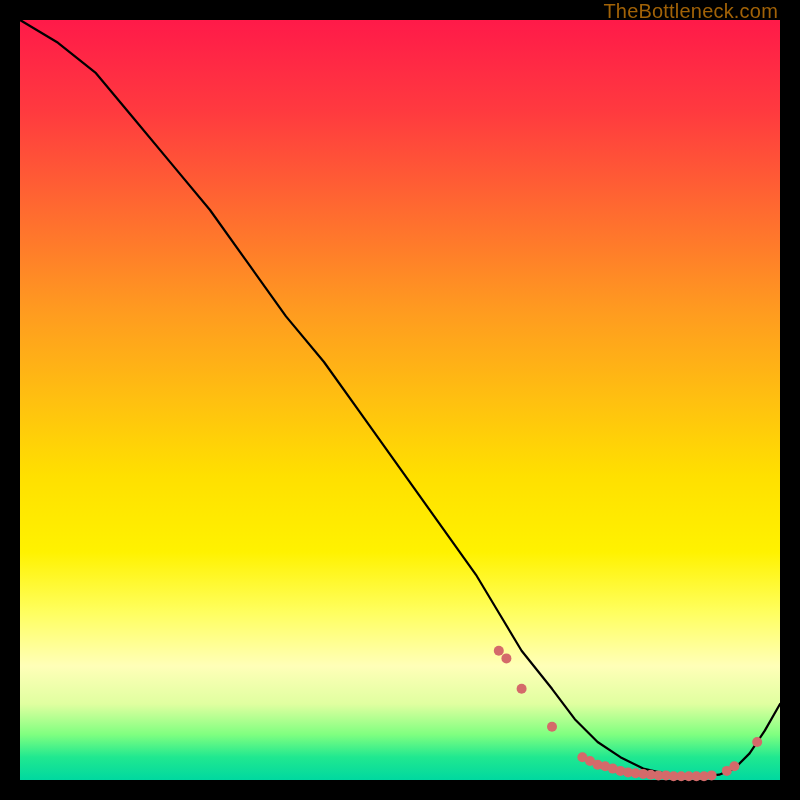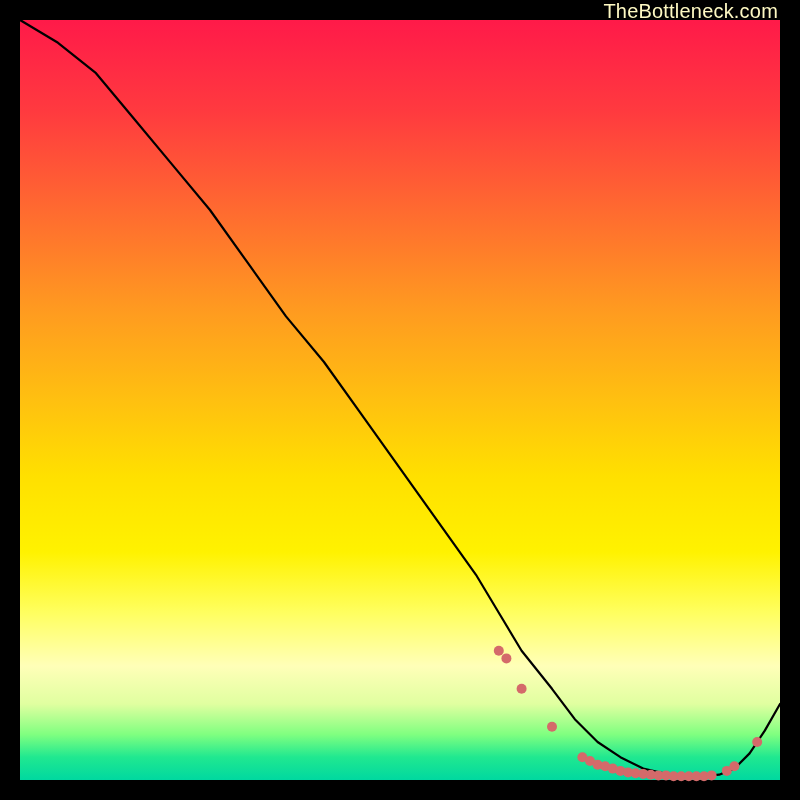--- a/index.html
+++ b/index.html
@@ -33,21 +33,21 @@
       #20e890 97%,
       #00d8a0 100%
     );
   }
   .watermark {
     position: absolute;
     right: 22px;
     top: 0px;
     font-family: Arial, Helvetica, sans-serif;
     font-size: 20px;
-    color: #fef9c3;
+    color: #a16207;
     letter-spacing: 0.2px;
     font-weight: 500;
   }
   svg.curve {
     position: absolute;
     left: 20px;
     top: 20px;
     width: 760px;
     height: 760px;
     overflow: visible;

